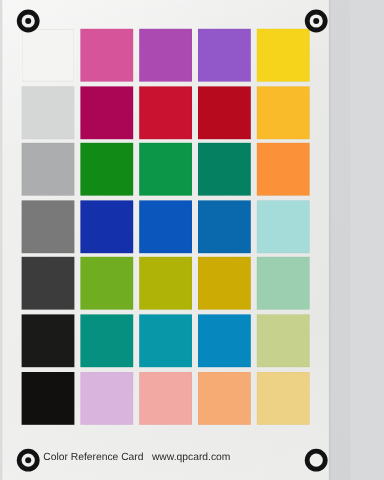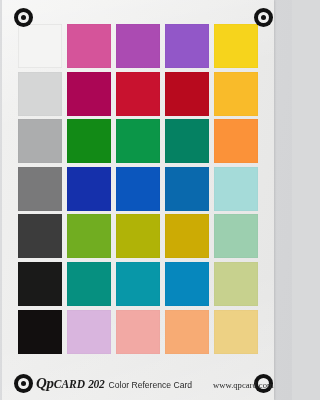--- a/index.html
+++ b/index.html
@@ -123,22 +123,22 @@
   #brand-logo .qp-card { font-size: 11.5px; letter-spacing: 0px; }
   #brand-logo .qp-num { font-size: 11.5px; }
   #footer-desc {
     font-size: 8.6px;
     color: #2a2a2a;
     font-family: Liberation Sans, sans-serif;
   }
   #footer-url {
     font-size: 8.6px;
     color: #2a2a2a;
-    font-family: Liberation Serif, serif;
-    margin-left: 17px;
+    font-family: Liberation Sans, sans-serif;
+    margin-left: 3px;
   }
 </style>
 </head>
 <body>
 
 <div id="backdrop"></div>
 
 <div id="card">
 
   <div class="reg-mark" id="reg-tl">
@@ -194,20 +194,17 @@
       <div class="patch" style="background-color: rgb(6, 135, 189);"></div>
       <div class="patch" style="background-color: rgb(199, 209, 142);"></div>
       <div class="patch" style="background-color: rgb(18, 15, 15);"></div>
       <div class="patch" style="background-color: rgb(217, 181, 222);"></div>
       <div class="patch" style="background-color: rgb(242, 169, 164);"></div>
       <div class="patch" style="background-color: rgb(247, 171, 116);"></div>
       <div class="patch" style="background-color: rgb(237, 209, 132);"></div>
     </div>
 
   <div id="footer">
-    <span id="brand-logo">
-      <span class="qp-q">Q</span><span class="qp-q">p</span><span class="qp-card">CARD</span>&nbsp;<span class="qp-num">202</span>
-    </span>
     <span id="footer-desc">Color Reference Card</span>
     <span id="footer-url">www.qpcard.com</span>
   </div>
 
 </div>
 
 </body></html>

